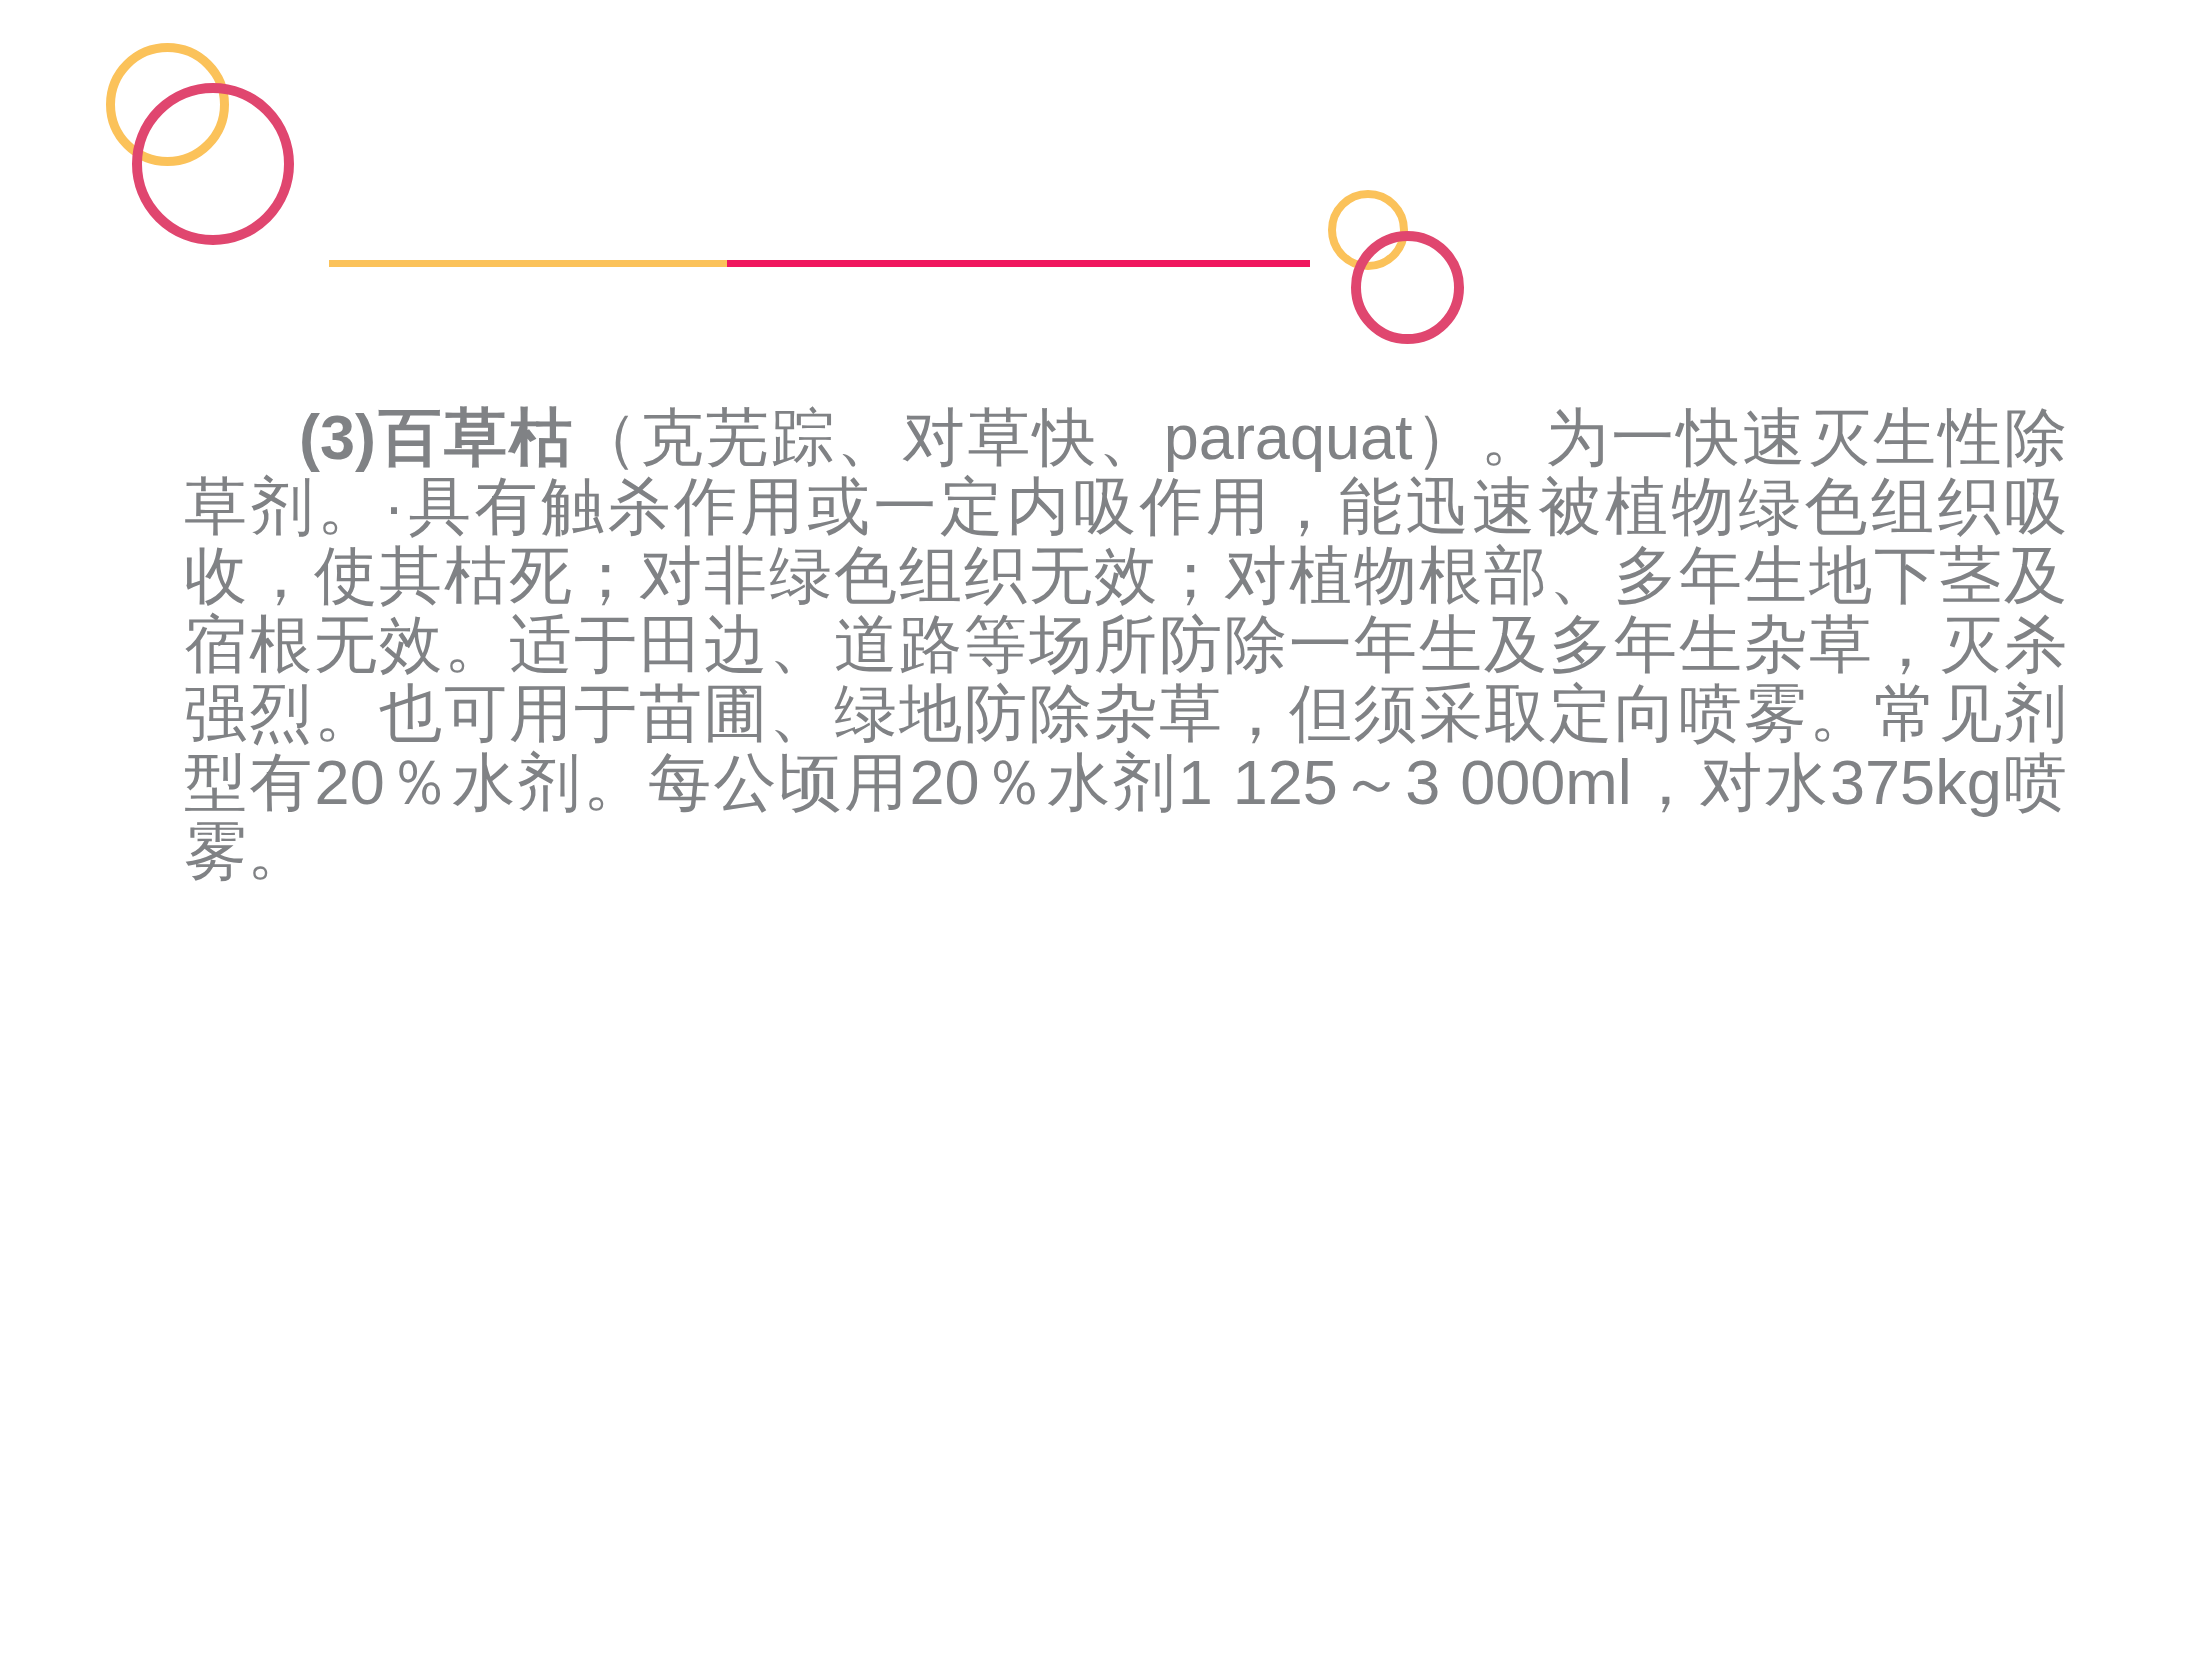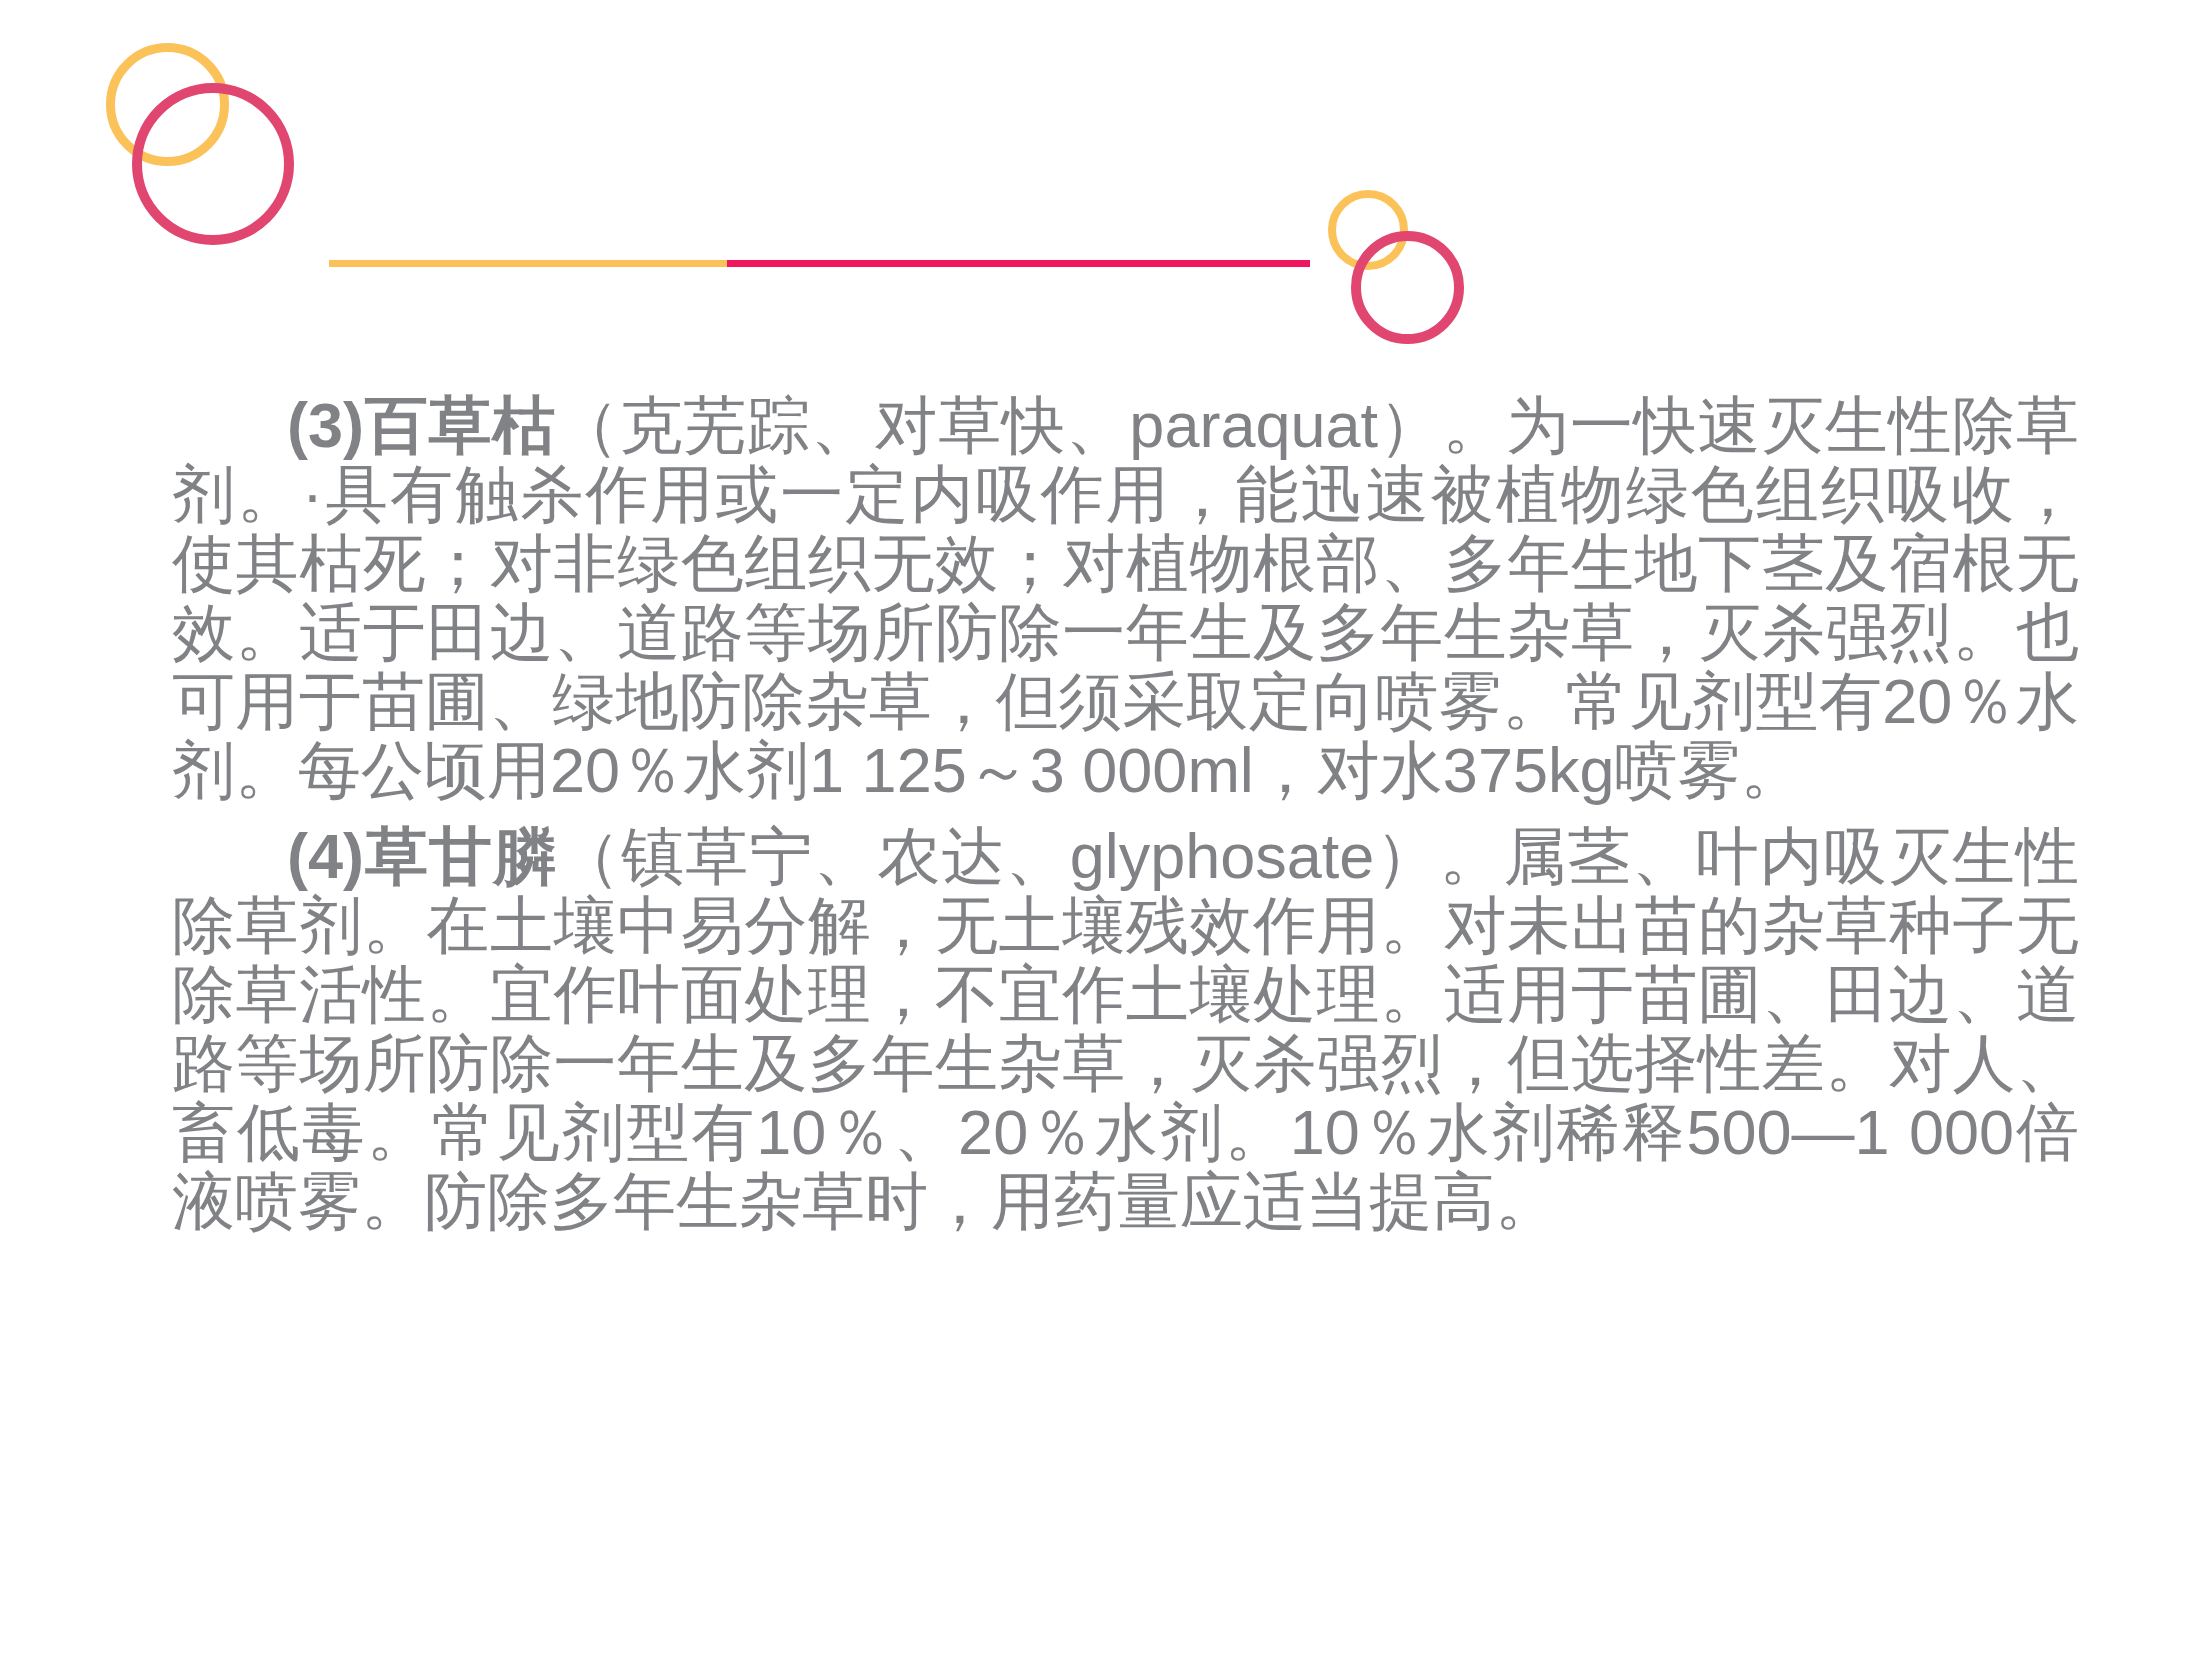--- a/index.html
+++ b/index.html
@@ -100,21 +100,21 @@
     width: 1907px;
   }
 
   .para {
     color: #808285;
     font-size: 63px;
     line-height: 69px;
     letter-spacing: 0px;
     text-align: justify;
     text-justify: inter-character;
-    margin: 0;
+    margin: 12px;
     font-weight: normal;
     word-break: break-all;
   }
 
   .para + .para {
     margin-top: 17px;
   }
 
   .indent {
     display: inline-block;
@@ -138,19 +138,16 @@
     <div class="ring ring-right-yellow"></div>
     <div class="ring ring-right-pink"></div>
   </div>
 
   <div class="content">
 
     <p class="para">
       <span class="indent"></span><span class="bold">(3)</span><span class="bold">百草枯</span><span>（克芜踪、对草快、paraquat）。为一快速灭生性除草剂。·具有触杀作用或一定内吸作用，能迅速被植物绿色组织吸收，使其枯死；对非绿色组织无效；对植物根部、多年生地下茎及宿根无效。适于田边、道路等场所防除一年生及多年生杂草，灭杀强烈。也可用于苗圃、绿地防除杂草，但须采取定向喷雾。常见剂型有20％水剂。每公顷用20％水剂1 125～3 000ml，对水375kg喷雾。</span>
     </p>
 
-    <p class="para">
-      <span class="indent"></span><span class="bold">(4)</span><span class="bold">草甘膦</span><span>（镇草宁、农达、glyphosate）。属茎、叶内吸灭生性除草剂。在土壤中易分解，无土壤残效作用。对未出苗的杂草种子无除草活性。宜作叶面处理，不宜作土壤处理。适用于苗圃、田边、道路等场所防除一年生及多年生杂草，灭杀强烈，但选择性差。对人、畜低毒。常见剂型有10％、20％水剂。10％水剂稀释500—1 000倍液喷雾。防除多年生杂草时，用药量应适当提高。</span>
-    </p>
 
   </div>
 </div>
 
 
 </body></html>

